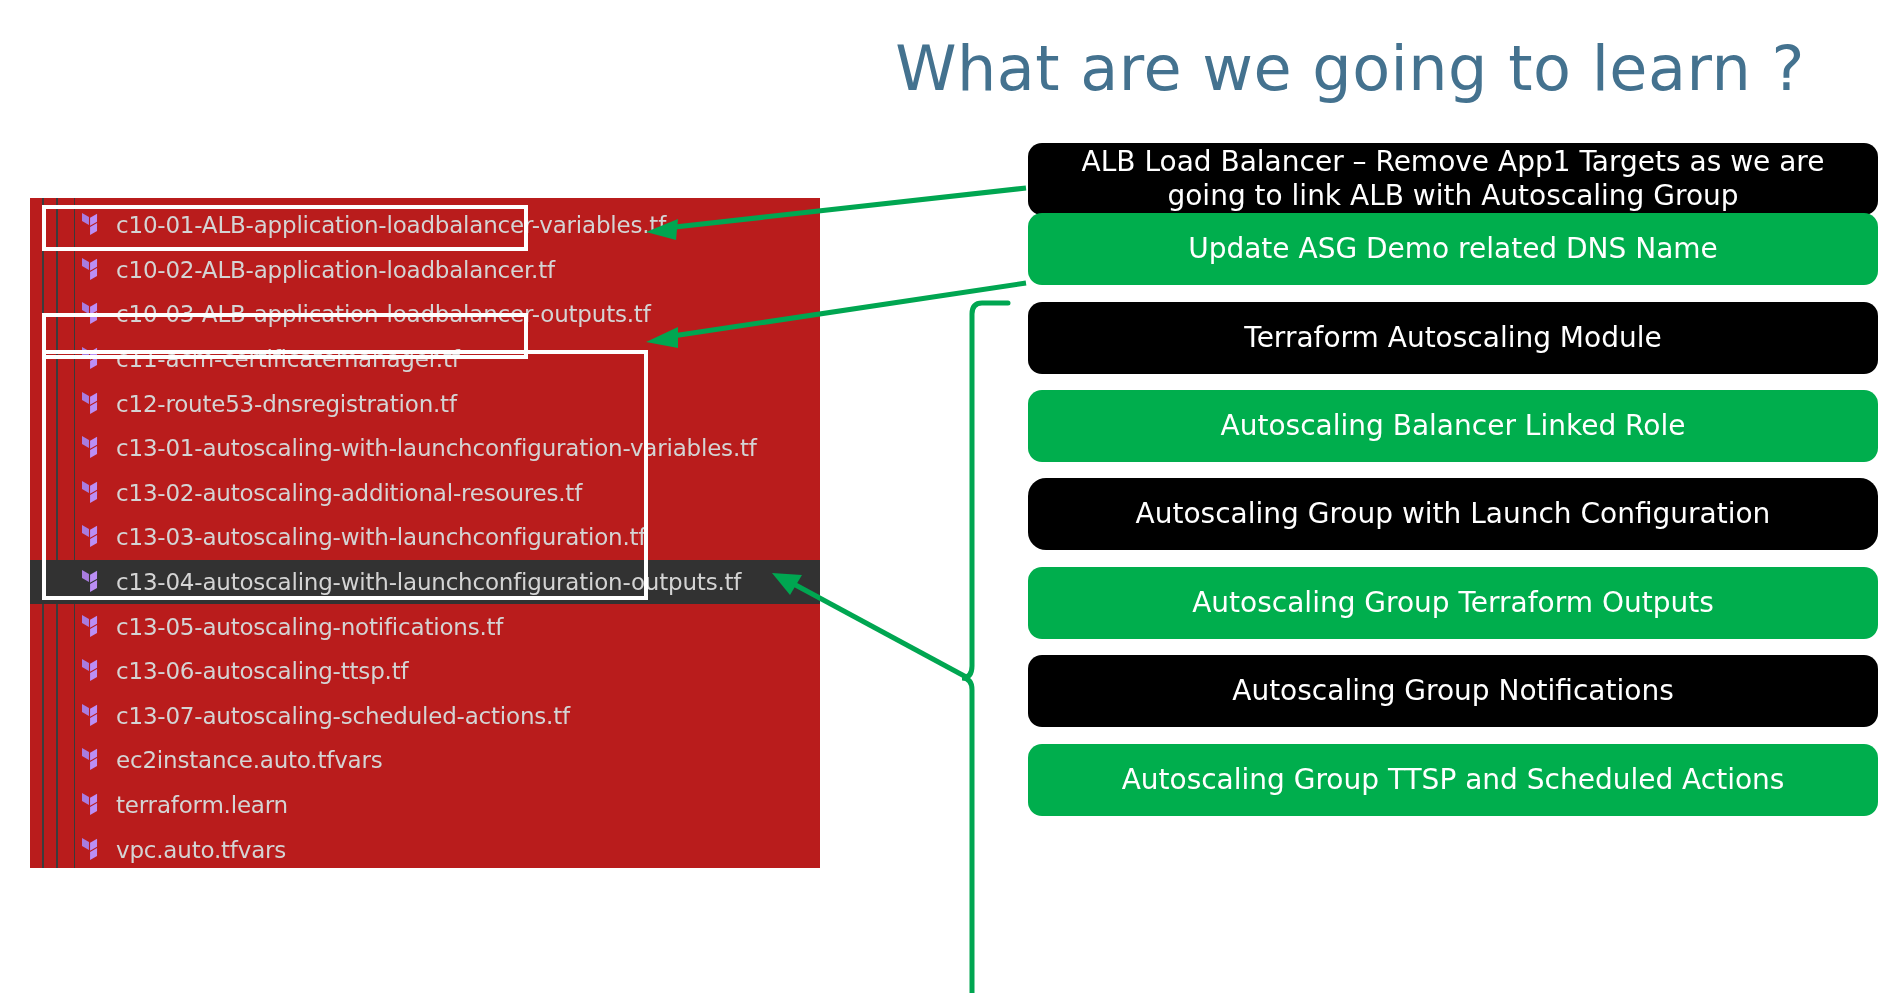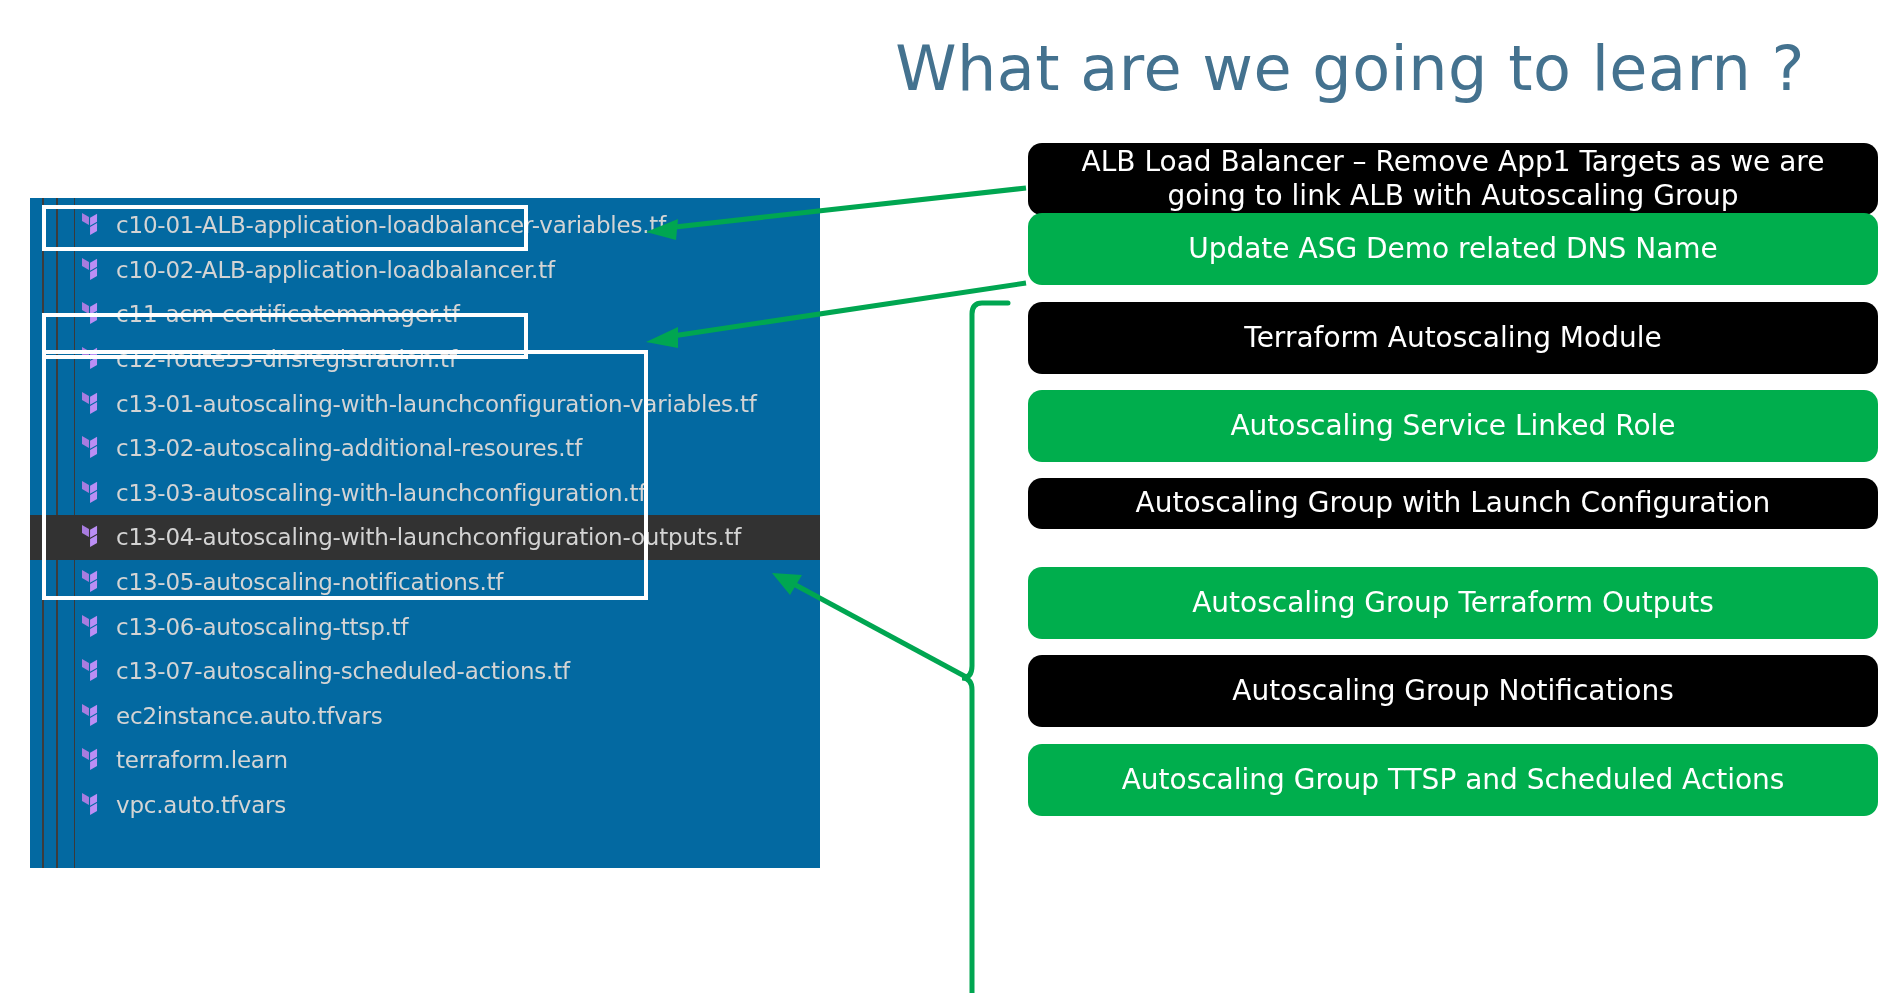--- a/index.html
+++ b/index.html
@@ -31,21 +31,21 @@
     margin-top: 16px;
   }
 
   
   #file-explorer {
     position: absolute;
     left: 30px;
     top: 198px;
     width: 790px;
     height: 670px;
-    background: #0369a1;
+    background: #b91c1c;
     overflow: hidden;
   }
   #file-explorer .gutter-a {
     position: absolute;
     left: 12px;
     top: 0;
     width: 2px;
     height: 670px;
     background: #3c3c3c;
   }
@@ -167,20 +167,28 @@
           <polygon points="8.8,16.2 16.4,11.8 16.4,20.6 8.8,25" fill="#bb8ef5"></polygon>
         </svg>
         <span class="file-label">c10-02-ALB-application-loadbalancer.tf</span>
       </div>
       <div class="file-row">
         <svg class="tf-icon" viewBox="0 0 24 26">
           <polygon points="0,1 7.6,5.4 7.6,14.2 0,9.8" fill="#a87ce0"></polygon>
           <polygon points="8.8,6.1 16.4,1.7 16.4,10.5 8.8,14.9" fill="#bb8ef5"></polygon>
           <polygon points="8.8,16.2 16.4,11.8 16.4,20.6 8.8,25" fill="#bb8ef5"></polygon>
         </svg>
+        <span class="file-label">c10-03-ALB-application-loadbalancer-outputs.tf</span>
+      </div>
+      <div class="file-row">
+        <svg class="tf-icon" viewBox="0 0 24 26">
+          <polygon points="0,1 7.6,5.4 7.6,14.2 0,9.8" fill="#a87ce0"></polygon>
+          <polygon points="8.8,6.1 16.4,1.7 16.4,10.5 8.8,14.9" fill="#bb8ef5"></polygon>
+          <polygon points="8.8,16.2 16.4,11.8 16.4,20.6 8.8,25" fill="#bb8ef5"></polygon>
+        </svg>
         <span class="file-label">c11-acm-certificatemanager.tf</span>
       </div>
       <div class="file-row">
         <svg class="tf-icon" viewBox="0 0 24 26">
           <polygon points="0,1 7.6,5.4 7.6,14.2 0,9.8" fill="#a87ce0"></polygon>
           <polygon points="8.8,6.1 16.4,1.7 16.4,10.5 8.8,14.9" fill="#bb8ef5"></polygon>
           <polygon points="8.8,16.2 16.4,11.8 16.4,20.6 8.8,25" fill="#bb8ef5"></polygon>
         </svg>
         <span class="file-label">c12-route53-dnsregistration.tf</span>
       </div>
@@ -275,23 +283,23 @@
     <div class="info-box black" style="top: 143px; height: 72px;">
       <span class="box-label">ALB Load Balancer – Remove App1 Targets as we are going to link ALB with Autoscaling Group</span>
     </div>
     <div class="info-box green" style="top: 213px; height: 72px;">
       <span class="box-label">Update ASG Demo related DNS Name</span>
     </div>
     <div class="info-box black" style="top: 302px; height: 72px; text-align: center;">
       <span class="box-label">Terraform Autoscaling Module</span>
     </div>
     <div class="info-box green" style="top: 390px; height: 72px;">
-      <span class="box-label">Autoscaling Service Linked Role</span>
-    </div>
-    <div class="info-box black" style="top: 478px; height: 51px;">
+      <span class="box-label">Autoscaling Balancer Linked Role</span>
+    </div>
+    <div class="info-box black" style="top: 478px; height: 72px; border-radius: 18px;">
       <span class="box-label">Autoscaling Group with Launch Configuration</span>
     </div>
     <div class="info-box green" style="top: 567px; height: 72px;">
       <span class="box-label">Autoscaling Group Terraform Outputs</span>
     </div>
     <div class="info-box black" style="top: 655px; height: 72px;">
       <span class="box-label">Autoscaling Group Notifications</span>
     </div>
     <div class="info-box green" style="top: 744px; height: 72px;">
       <span class="box-label">Autoscaling Group TTSP and Scheduled Actions</span>

